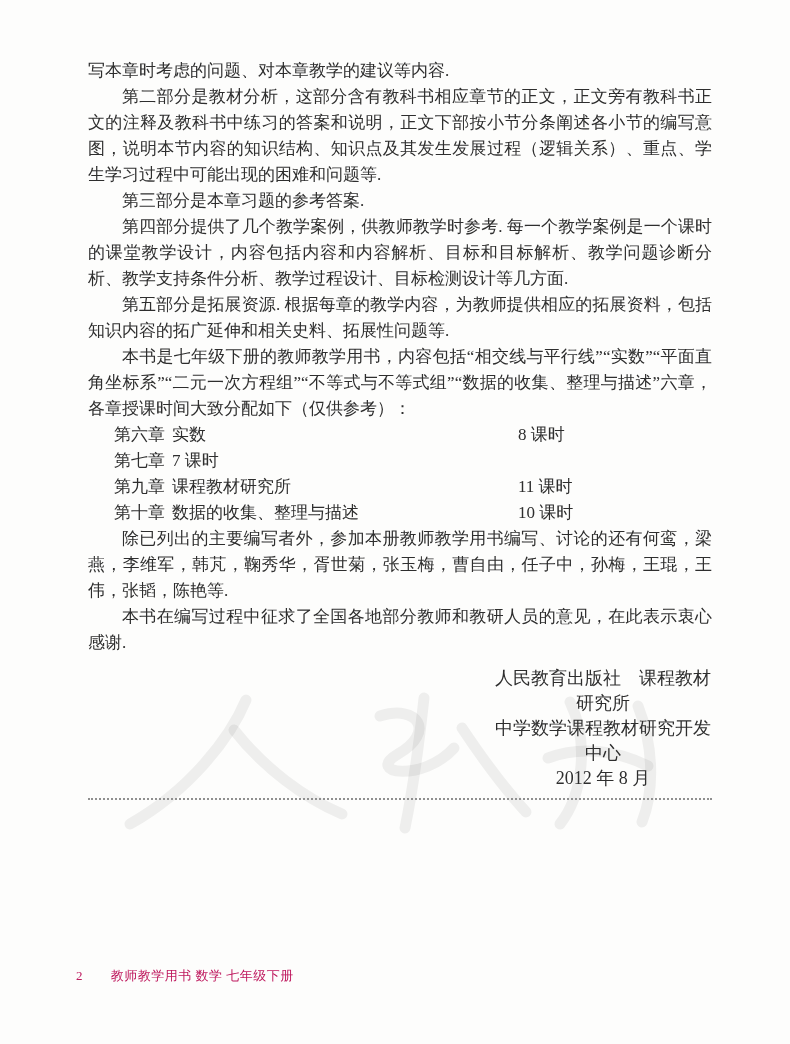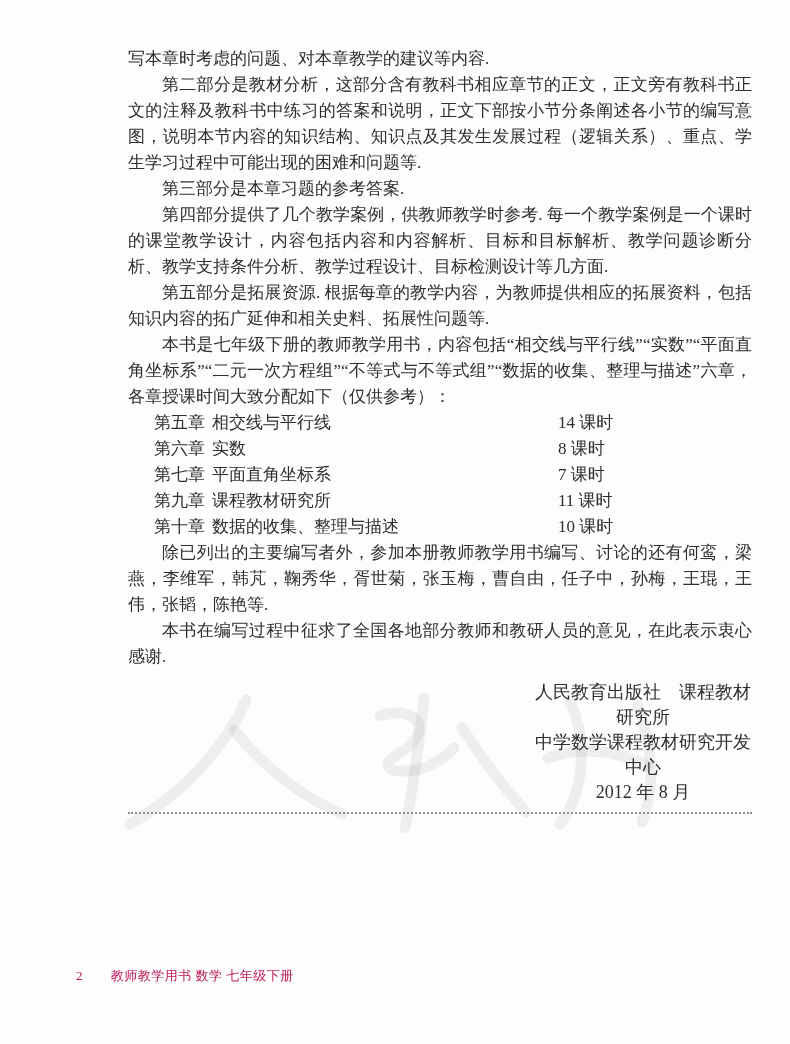--- a/index.html
+++ b/index.html
@@ -11,26 +11,25 @@
     height: 1044px;
     position: relative;
     background: #fdfdfc;
     font-family: "Liberation Serif", "DejaVu Serif", serif;
     color: #2e2e2e;
     overflow: hidden;
   }
   .page-content {
     position: absolute;
     left: 88px;
-    top: 46px;
+    top: 58px;
     width: 624px;
     font-size: 17px;
     line-height: 26px;
     text-align: justify;
-    margin-left: 40px;
   }
   .page-content p {
     margin: 0;
   }
   .indent {
     text-indent: 2em;
   }
   .schedule {
     width: 100%;
   }
@@ -102,32 +101,26 @@
 
   <p>写本章时考虑的问题、对本章教学的建议等内容.</p>
   <p class="indent">第二部分是教材分析，这部分含有教科书相应章节的正文，正文旁有教科书正文的注释及教科书中练习的答案和说明，正文下部按小节分条阐述各小节的编写意图，说明本节内容的知识结构、知识点及其发生发展过程（逻辑关系）、重点、学生学习过程中可能出现的困难和问题等.</p>
   <p class="indent">第三部分是本章习题的参考答案.</p>
   <p class="indent">第四部分提供了几个教学案例，供教师教学时参考. 每一个教学案例是一个课时的课堂教学设计，内容包括内容和内容解析、目标和目标解析、教学问题诊断分析、教学支持条件分析、教学过程设计、目标检测设计等几方面.</p>
   <p class="indent">第五部分是拓展资源. 根据每章的教学内容，为教师提供相应的拓展资料，包括知识内容的拓广延伸和相关史料、拓展性问题等.</p>
   <p class="indent">本书是七年级下册的教师教学用书，内容包括“相交线与平行线”“实数”“平面直角坐标系”“二元一次方程组”“不等式与不等式组”“数据的收集、整理与描述”六章，各章授课时间大致分配如下（仅供参考）：</p>
 
   <div class="schedule">
     <div class="sched-row">
-      <span class="sched-chapter">第五章</span>
-      <span class="sched-title">相交线与平行线</span>
-      <span class="sched-hours">14 课时</span>
-    </div>
-    <div class="sched-row">
       <span class="sched-chapter">第六章</span>
       <span class="sched-title">实数</span>
       <span class="sched-hours">8 课时</span>
     </div>
     <div class="sched-row">
       <span class="sched-chapter">第七章</span>
-      <span class="sched-title">平面直角坐标系</span>
       <span class="sched-hours">7 课时</span>
     </div>
     <div class="sched-row">
       <span class="sched-chapter">第九章</span>
       <span class="sched-title">课程教材研究所</span>
       <span class="sched-hours">11 课时</span>
     </div>
     <div class="sched-row">
       <span class="sched-chapter">第十章</span>
       <span class="sched-title">数据的收集、整理与描述</span>

